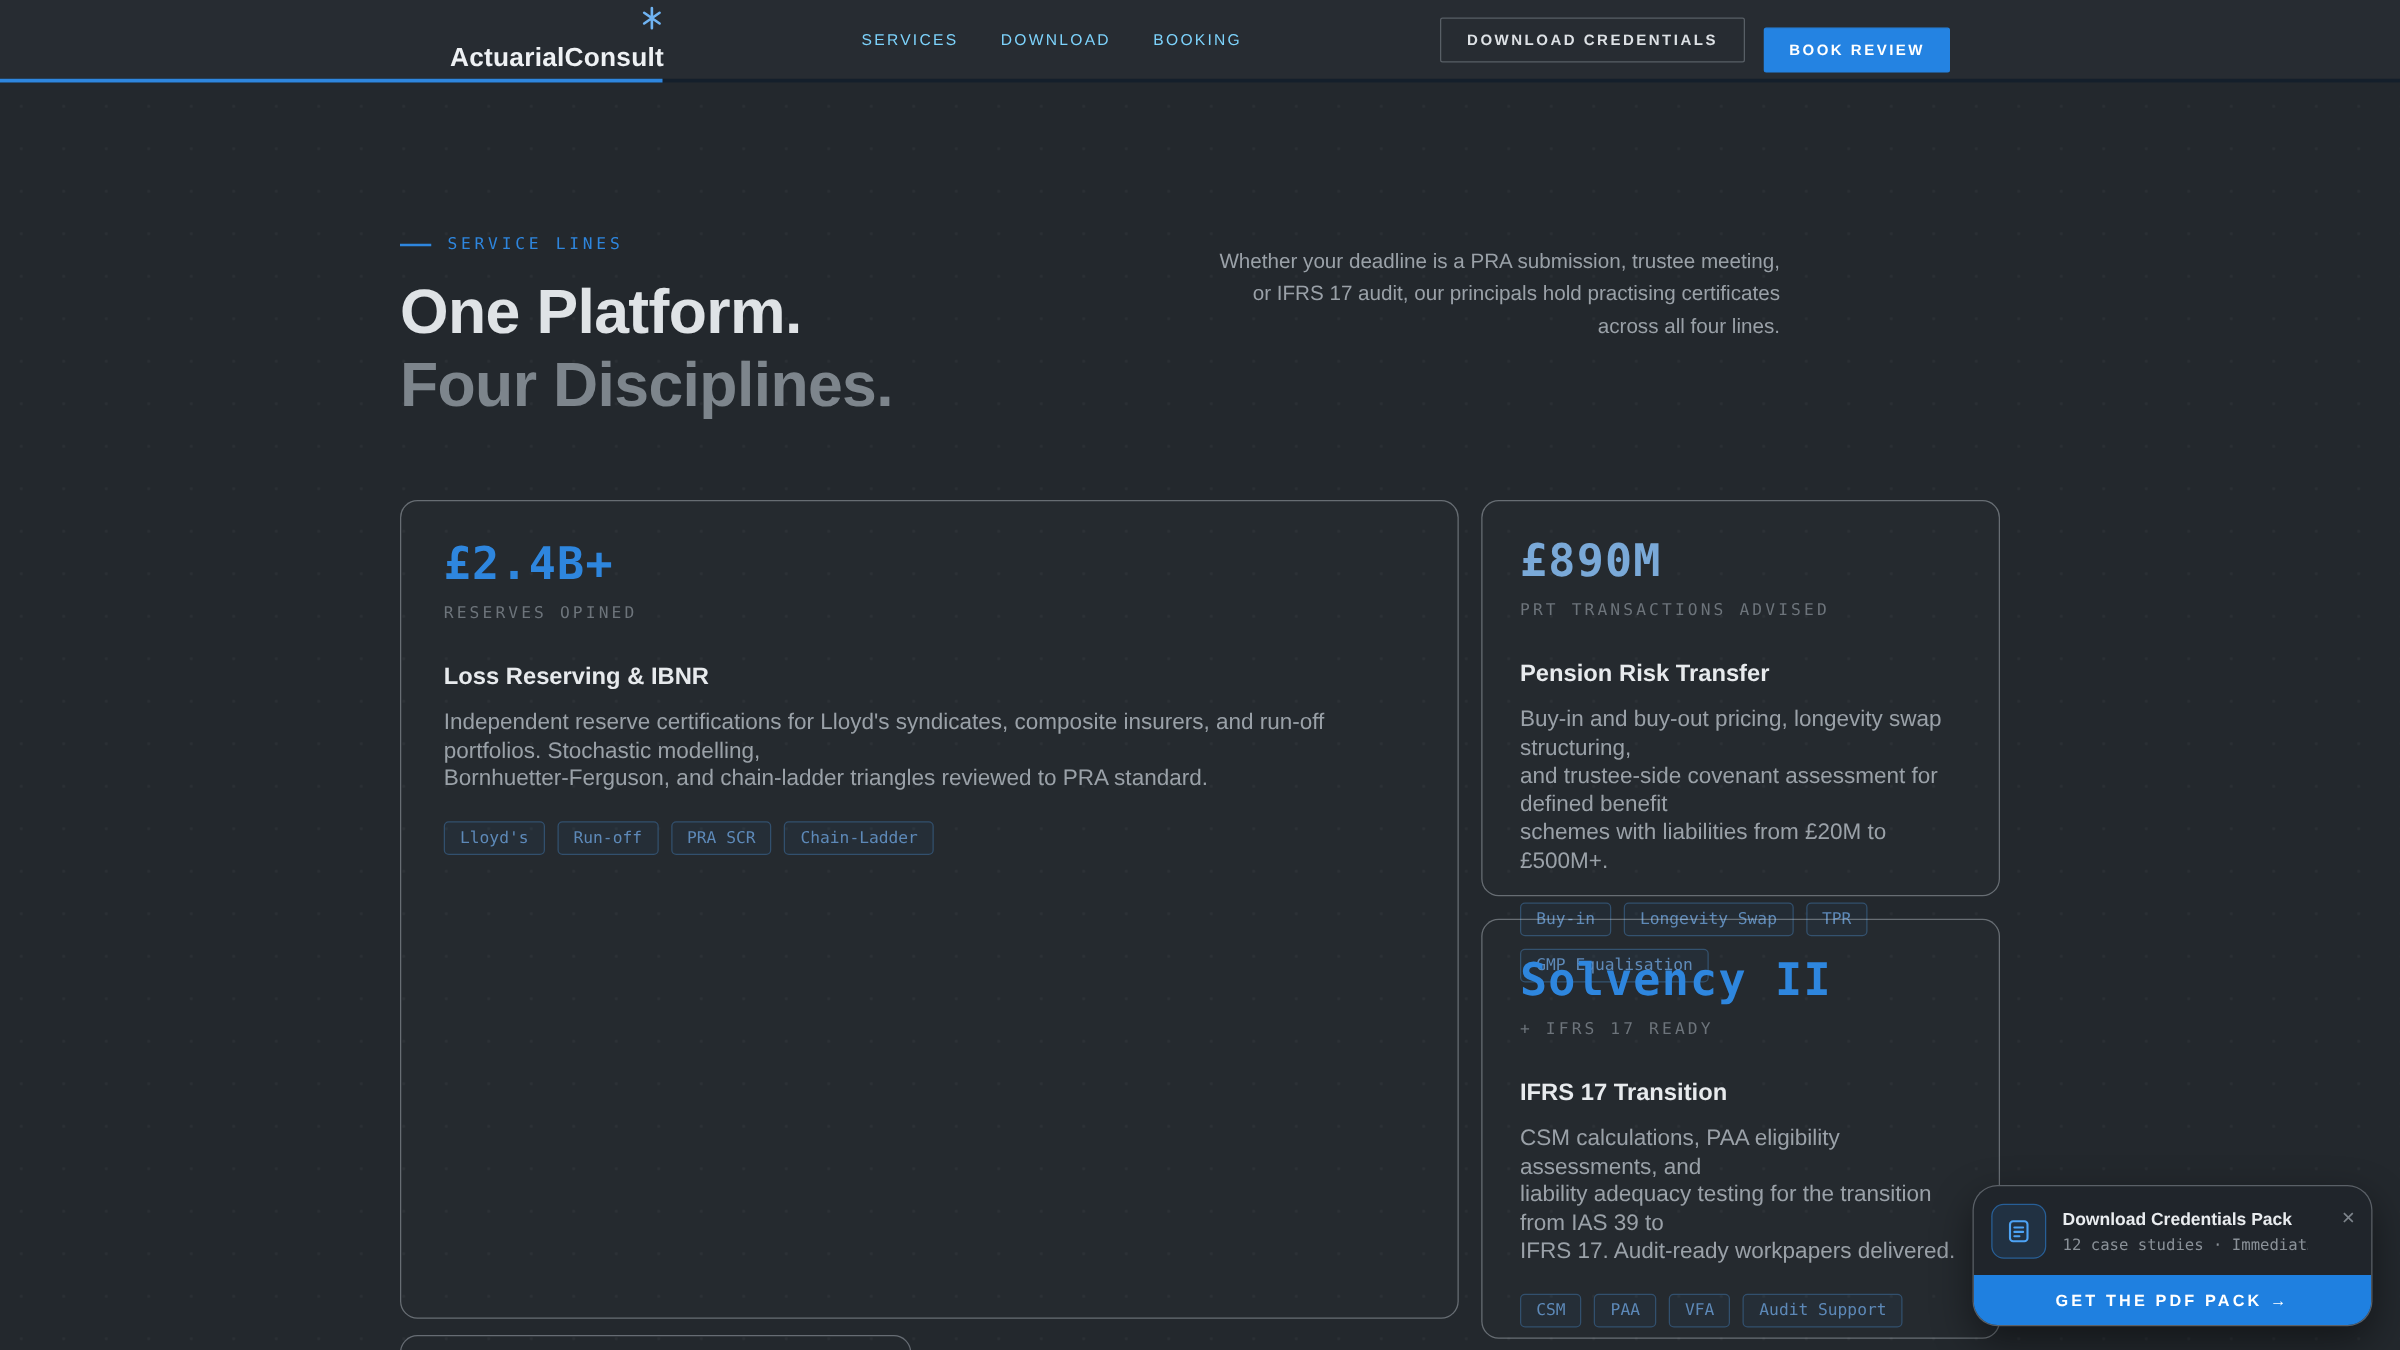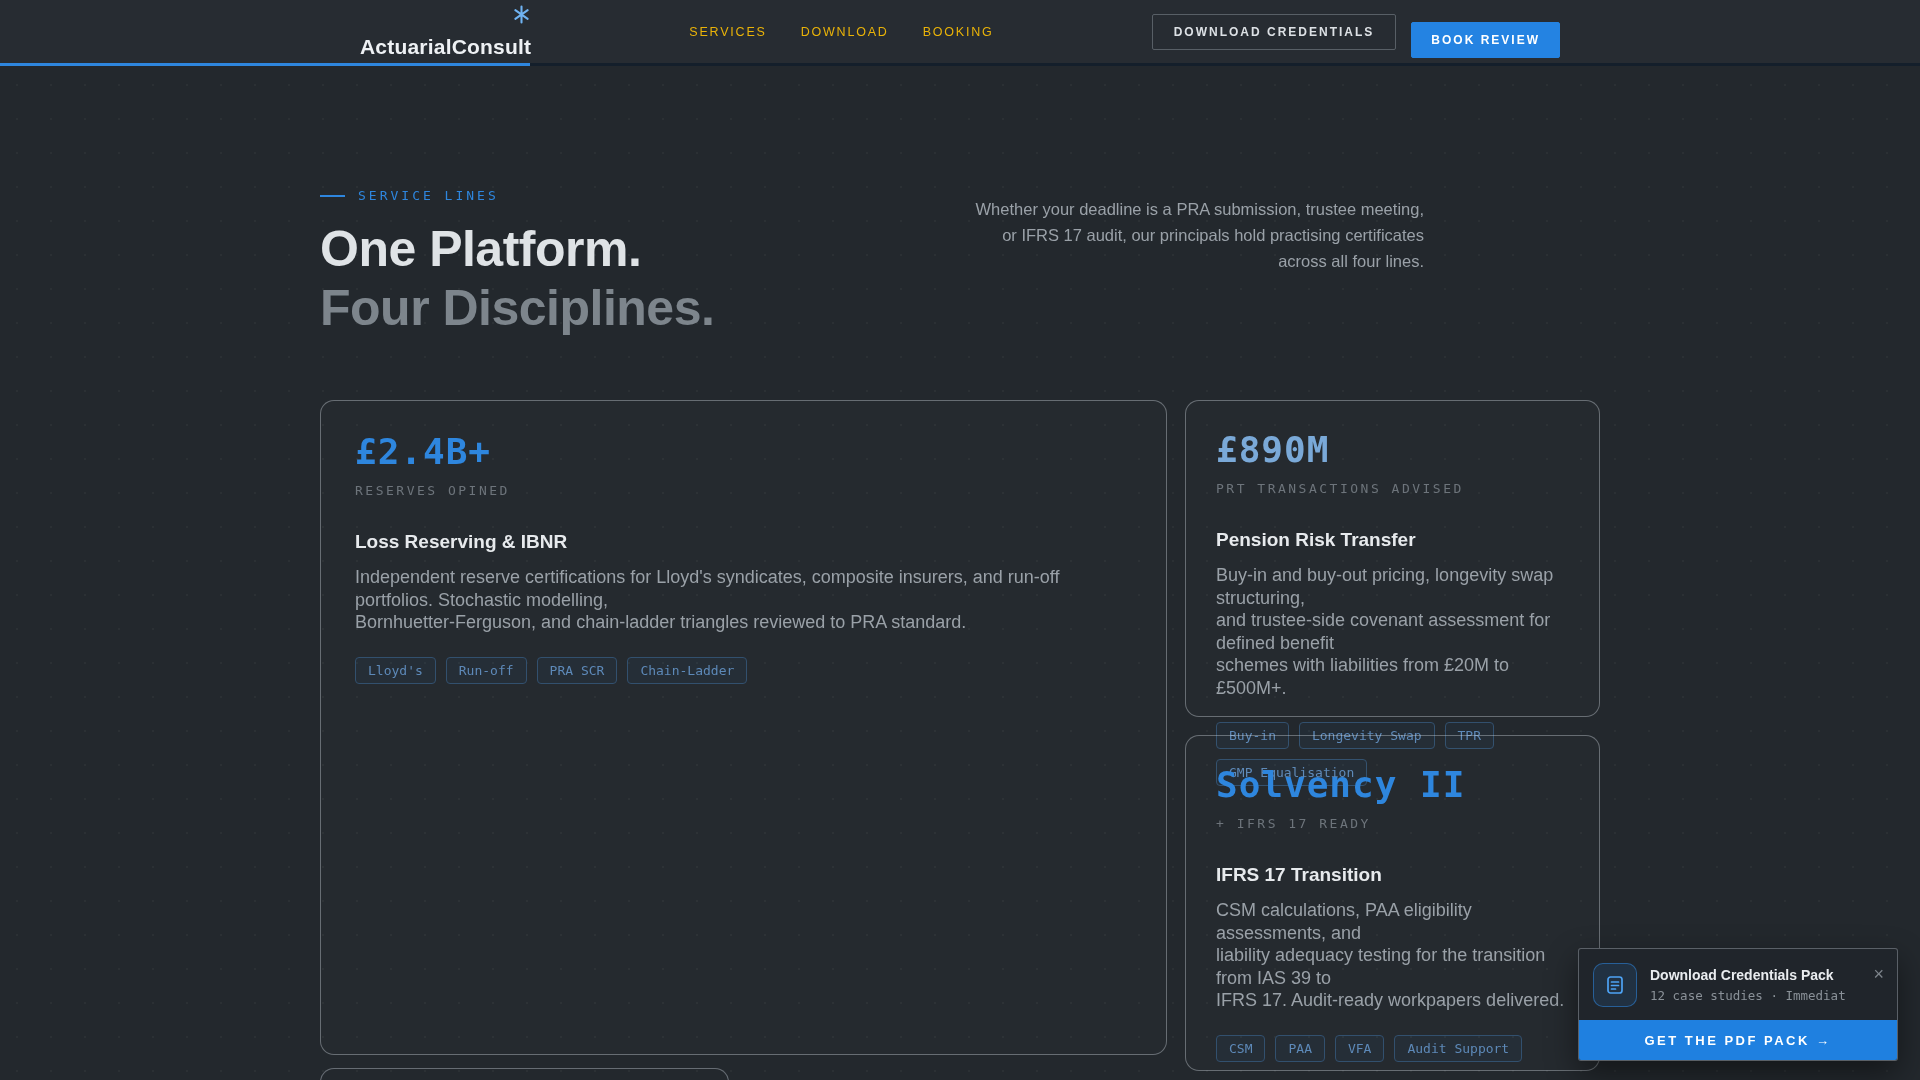--- a/index.html
+++ b/index.html
@@ -20,21 +20,21 @@
   }
   .header-inner {
     width:1200px; height:63px; margin:0 auto;
     display:flex; align-items:center;
   }
   .logo { display:flex; align-items:flex-end; gap:11px; cursor:pointer;flex-direction:column; }
   .logo-icon { width:19px; height:19px; display:block; }
   .brand { font-size:21px; font-weight:bold; color:#eef1f4; letter-spacing:0.2px; }
   .nav { display:flex; gap:34px; margin:0 auto; }
   .nav-item {
-    font-size:12.5px; color:#eab308; letter-spacing:1.8px; cursor:pointer;
+    font-size:12.5px; color:#7dd3fc; letter-spacing:1.8px; cursor:pointer;
   }
   .header-actions { display:flex; gap:15px; align-items:center; }
   .btn-outline {
     background:transparent; border:1px solid #585f66; color:#dde1e5;
     font-family:"Liberation Sans", sans-serif;
     font-size:12px; font-weight:bold; letter-spacing:2px;
     padding:10px 21px; border-radius:2px; cursor:pointer;
   }
   .btn-solid {
     background:#2483e2; border:1px solid #2483e2; color:#ffffff;
@@ -106,21 +106,21 @@
     position:absolute; left:320px; top:1068px; width:409px; height:40px;
     border:1px solid rgba(214,222,230,0.38);
     border-radius:14px 14px 0 0; border-bottom:none;
   }
 
   
   .toast {
     position:absolute; left:1578px; top:948px; width:320px;
     background:#20252b;
     border:1px solid rgba(214,222,230,0.32);
-    border-radius:3px; overflow:hidden;
+    border-radius:20px; overflow:hidden;
     box-shadow:0 12px 32px rgba(0,0,0,0.45);
   }
   .toast-body { display:flex; align-items:center; gap:13px; padding:14px 14px 13px 14px; position:relative; }
   .toast-iconbox {
     width:44px; height:44px; flex:0 0 44px;
     border-radius:10px;
     background:rgba(46,134,222,0.13);
     border:1px solid rgba(46,134,222,0.55);
     display:flex; align-items:center; justify-content:center;
   }

